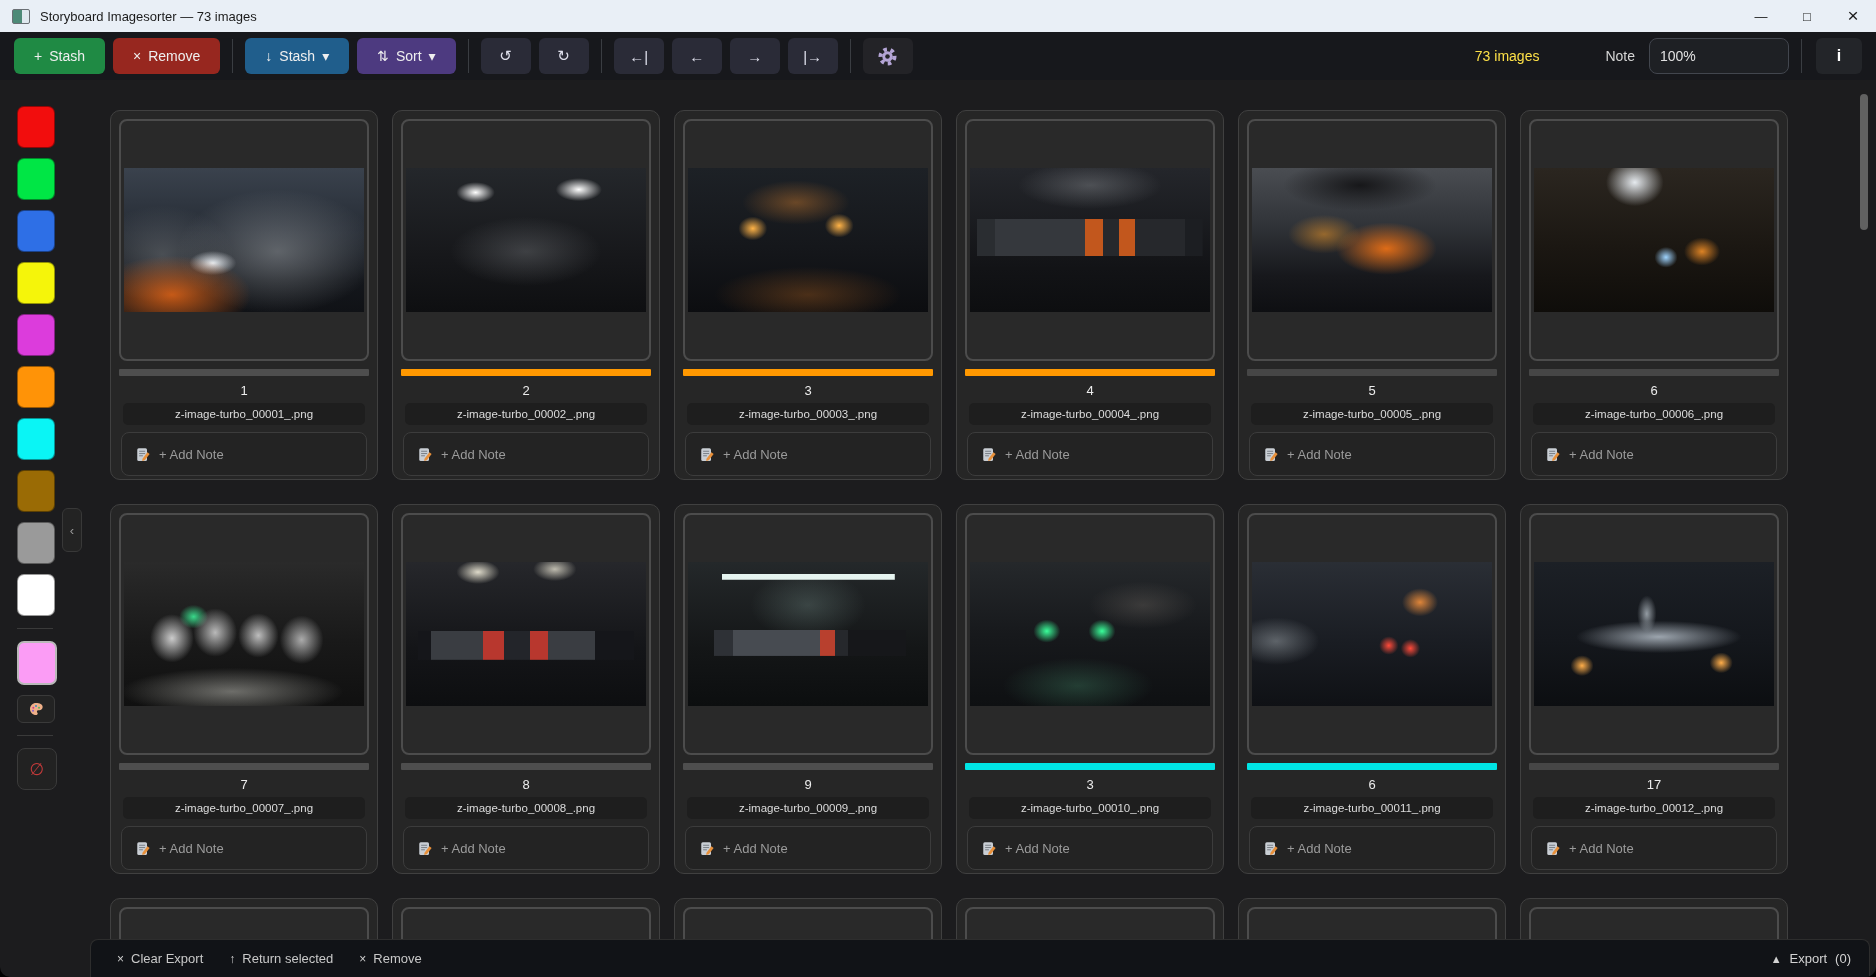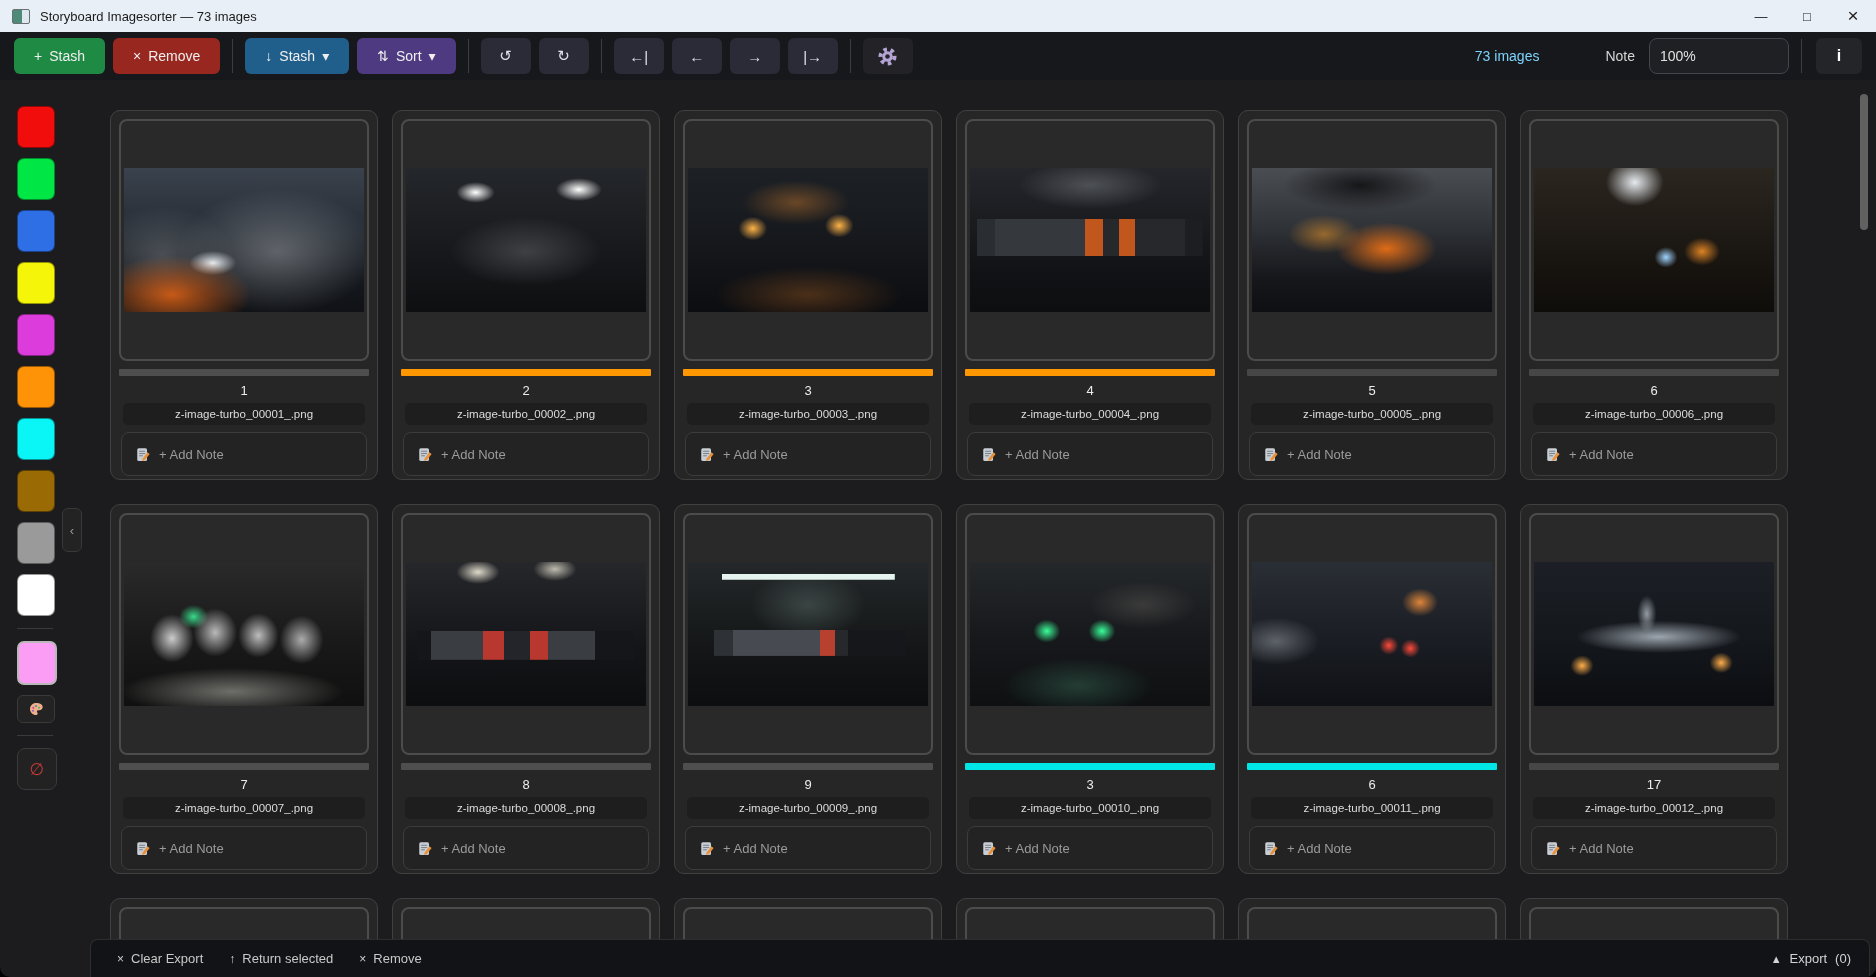--- a/index.html
+++ b/index.html
@@ -19,21 +19,21 @@
   
   .toolbar{height:48px;background:#17181c;display:flex;align-items:center;padding:0 14px;gap:8px;}
   .tb-btn{height:36px;border:none;border-radius:6px;color:#efefef;font-size:14px;
     display:flex;align-items:center;justify-content:center;gap:7px;padding:0 20px;cursor:default;
     font-family:inherit;}
   .tb-btn .g{font-size:14px;}
   .tb-icon-btn{width:50px;height:36px;padding:0;background:#2a2b37;color:#dfe0ec;font-size:15px;
     border:none;border-radius:6px;display:flex;align-items:center;justify-content:center;cursor:default;}
   .tb-divider{width:1px;height:34px;background:#3a3d42;margin:0 4px;}
   .tb-right{margin-left:auto;display:flex;align-items:center;}
-  .count-label{color:#7dd3fc;font-size:14px;margin-right:66px;}
+  .count-label{color:#fde047;font-size:14px;margin-right:66px;}
   .zoom-label{color:#d6d6d6;font-size:14px;margin-right:14px;}
   .zoom-input{width:118px;height:34px;background:#1e2024;border:1px solid #42464e;border-radius:8px;
     color:#e2e2e2;font-size:14px;padding:0 10px;font-family:inherit;}
   .info-btn{width:46px;height:36px;margin-left:10px;background:#232529;border:none;border-radius:6px;
     color:#fff;font-weight:bold;font-size:16px;cursor:default;}
   .gear-btn{background:#232327;}
 
   
   .app-body{position:relative;height:897px;display:flex;}
   .sidebar{width:85px;flex:0 0 85px;position:relative;}

